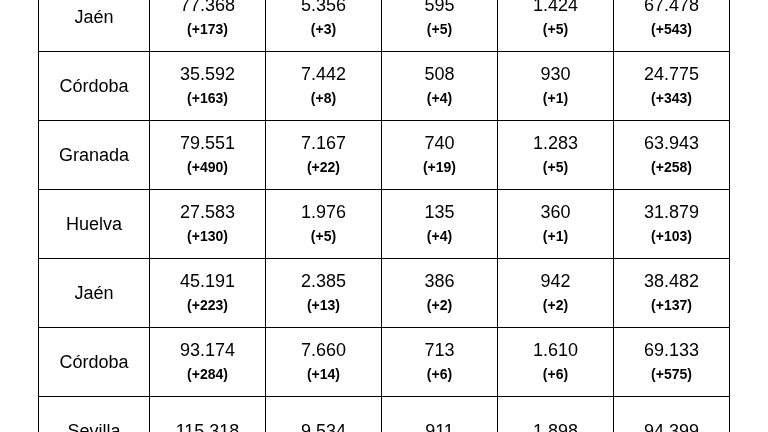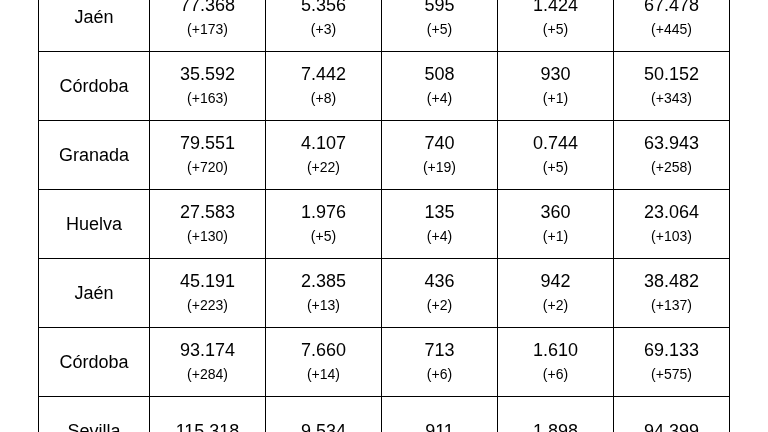--- a/index.html
+++ b/index.html
@@ -40,20 +40,21 @@
   }
   .val-main {
     font-size: 18px;
     line-height: 1.45;
     display: block;
   }
   .val-delta {
     font-size: 14px;
     line-height: 1.7;
     display: block;
+    font-weight: bold;
   }
   
   table.data-table tr td:first-child {
     border-left: 1px solid #000000;
   }
 </style>
 </head>
 <body>
 
 <div id="table-wrap">
@@ -75,21 +76,21 @@
         <td>
           <span class="val-main">595</span>
           <span class="val-delta">(+5)</span>
         </td>
         <td>
           <span class="val-main">1.424</span>
           <span class="val-delta">(+5)</span>
         </td>
         <td>
           <span class="val-main">67.478</span>
-          <span class="val-delta">(+445)</span>
+          <span class="val-delta">(+543)</span>
         </td>
       </tr>
 
       <tr>
         <td class="region-cell">
           <span class="val-main">Córdoba</span>
         </td>
         <td>
           <span class="val-main">35.592</span>
           <span class="val-delta">(+163)</span>
@@ -100,43 +101,43 @@
         </td>
         <td>
           <span class="val-main">508</span>
           <span class="val-delta">(+4)</span>
         </td>
         <td>
           <span class="val-main">930</span>
           <span class="val-delta">(+1)</span>
         </td>
         <td>
-          <span class="val-main">50.152</span>
+          <span class="val-main">24.775</span>
           <span class="val-delta">(+343)</span>
         </td>
       </tr>
 
       <tr>
         <td class="region-cell">
           <span class="val-main">Granada</span>
         </td>
         <td>
           <span class="val-main">79.551</span>
-          <span class="val-delta">(+720)</span>
-        </td>
-        <td>
-          <span class="val-main">4.107</span>
+          <span class="val-delta">(+490)</span>
+        </td>
+        <td>
+          <span class="val-main">7.167</span>
           <span class="val-delta">(+22)</span>
         </td>
         <td>
           <span class="val-main">740</span>
           <span class="val-delta">(+19)</span>
         </td>
         <td>
-          <span class="val-main">0.744</span>
+          <span class="val-main">1.283</span>
           <span class="val-delta">(+5)</span>
         </td>
         <td>
           <span class="val-main">63.943</span>
           <span class="val-delta">(+258)</span>
         </td>
       </tr>
 
       <tr>
         <td class="region-cell">
@@ -152,39 +153,39 @@
         </td>
         <td>
           <span class="val-main">135</span>
           <span class="val-delta">(+4)</span>
         </td>
         <td>
           <span class="val-main">360</span>
           <span class="val-delta">(+1)</span>
         </td>
         <td>
-          <span class="val-main">23.064</span>
+          <span class="val-main">31.879</span>
           <span class="val-delta">(+103)</span>
         </td>
       </tr>
 
       <tr>
         <td class="region-cell">
           <span class="val-main">Jaén</span>
         </td>
         <td>
           <span class="val-main">45.191</span>
           <span class="val-delta">(+223)</span>
         </td>
         <td>
           <span class="val-main">2.385</span>
           <span class="val-delta">(+13)</span>
         </td>
         <td>
-          <span class="val-main">436</span>
+          <span class="val-main">386</span>
           <span class="val-delta">(+2)</span>
         </td>
         <td>
           <span class="val-main">942</span>
           <span class="val-delta">(+2)</span>
         </td>
         <td>
           <span class="val-main">38.482</span>
           <span class="val-delta">(+137)</span>
         </td>

